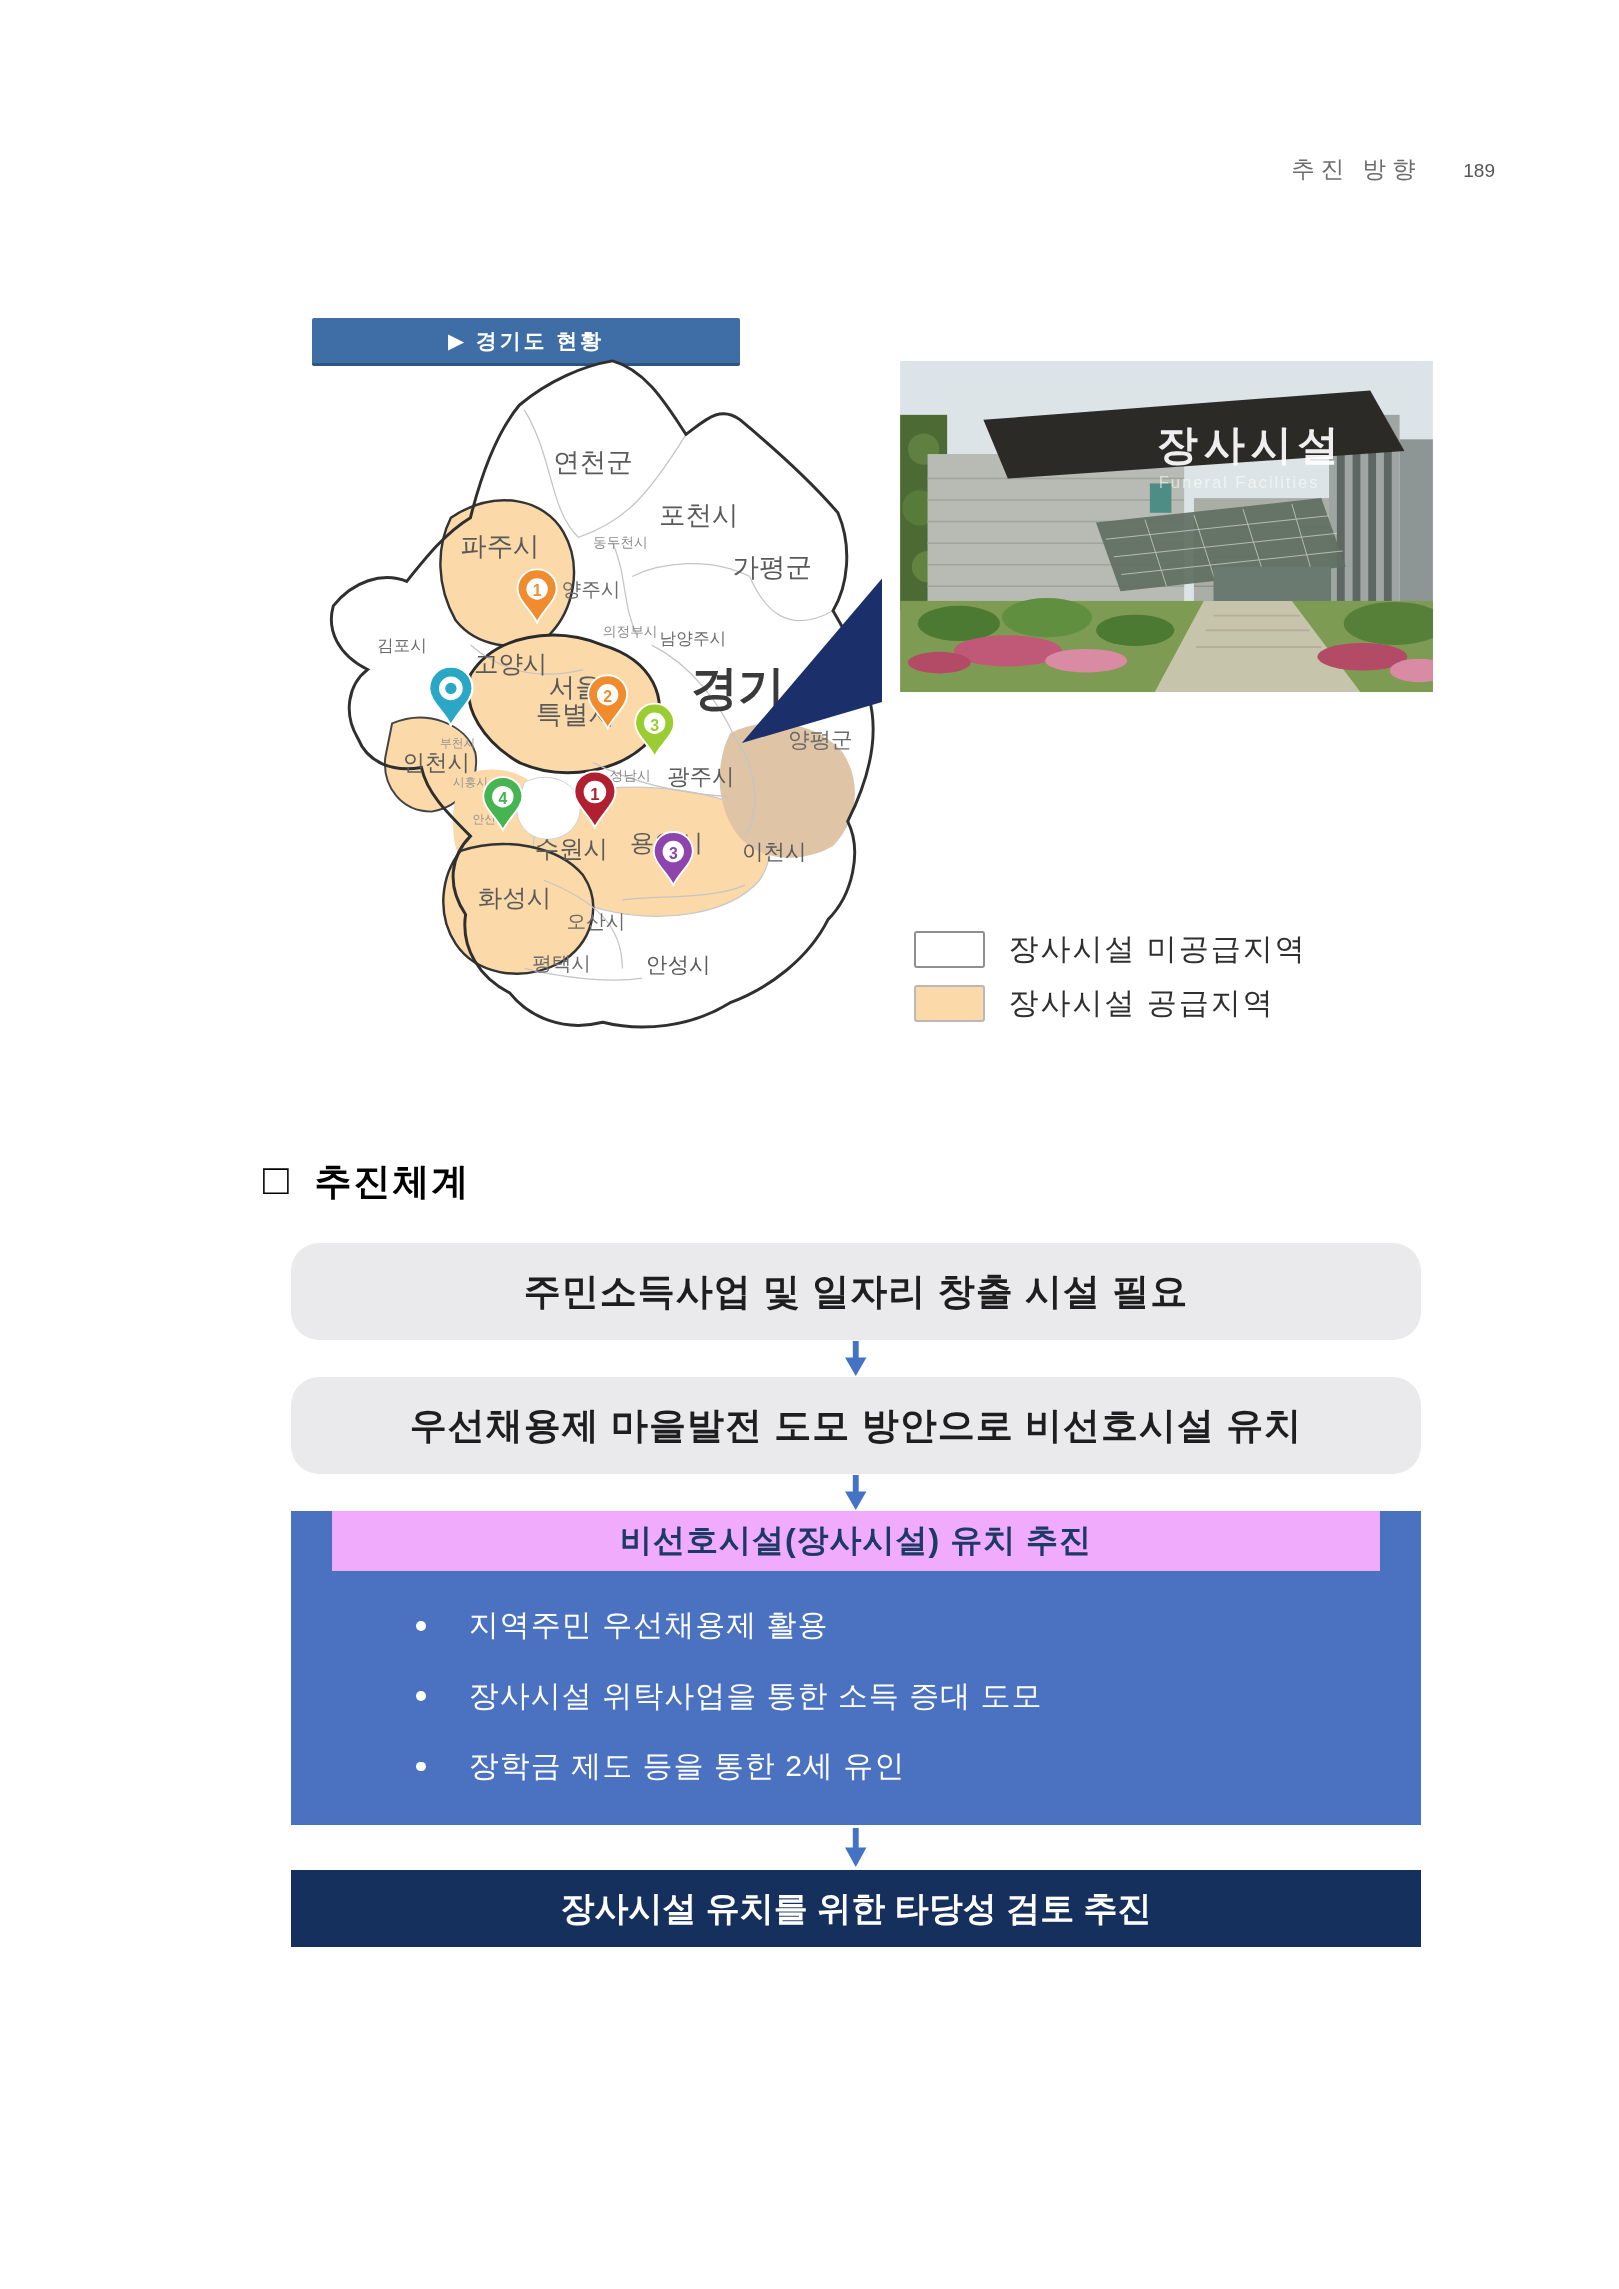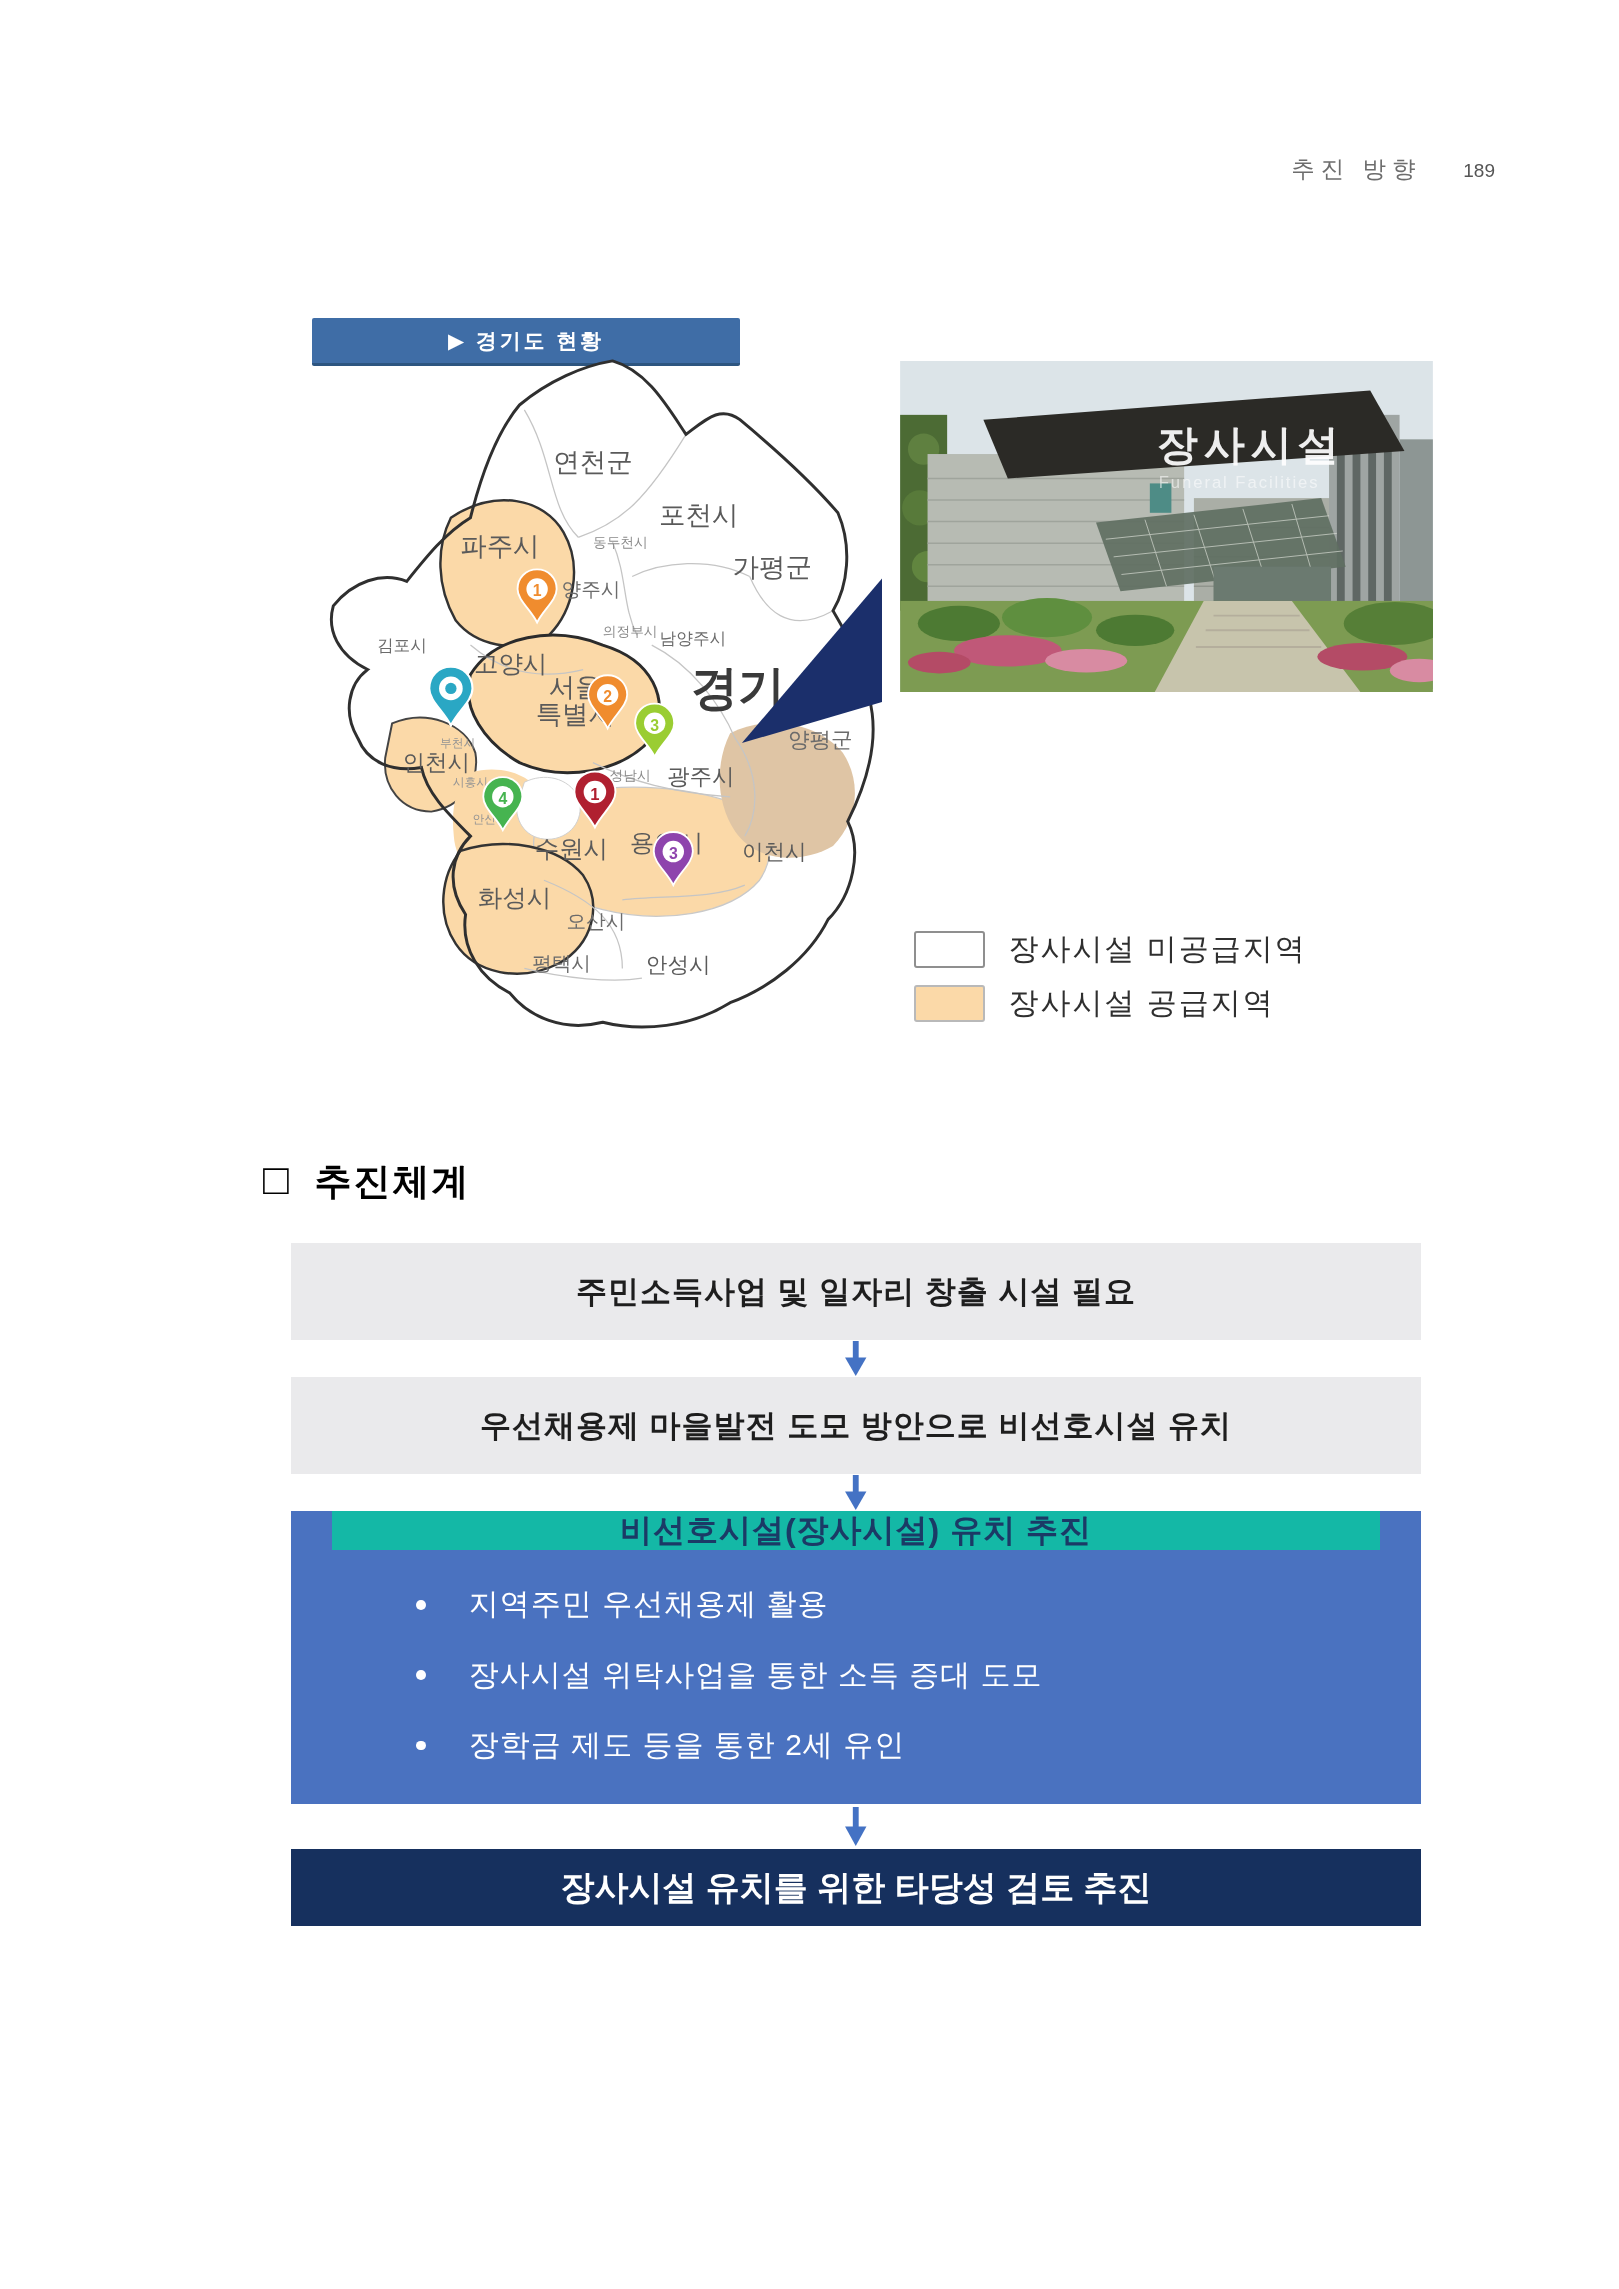--- a/index.html
+++ b/index.html
@@ -26,25 +26,25 @@
   .legend-label{font-size:30px;color:#2f2f2f;letter-spacing:2px;}
 
   
   .section-heading{position:absolute;left:263px;top:1157px;display:flex;align-items:center;gap:25.5px;}
   .section-heading .box{font-size:43px;line-height:43px;color:#000;font-weight:normal;transform:translateY(-2.9px);}
   .section-heading .txt{font-size:37px;font-weight:bold;color:#000;letter-spacing:2px;}
 
   
   .flow{position:absolute;left:291px;top:1243px;width:1130px;}
   .flow-box-gray{height:97px;background:#eaeaec;display:flex;align-items:center;justify-content:center;
-                 font-size:31px;font-weight:bold;color:#1e1e1e;letter-spacing:1px;}
+                 font-size:37px;font-weight:bold;color:#1e1e1e;letter-spacing:1px;border-radius:28px;}
   .flow-arrow{height:37px;display:flex;align-items:center;justify-content:center;}
   .flow-arrow.tall{height:45px;}
   .flow-blue{background:#4a72c0;padding-bottom:23.5px;}
-  .flow-blue-header{margin:0 41px;height:39px;background:#14b8a6;display:flex;align-items:center;justify-content:center;
+  .flow-blue-header{margin:0 41px;height:60px;background:#f0abfc;display:flex;align-items:center;justify-content:center;
                     font-size:32px;font-weight:bold;color:#1b3a66;letter-spacing:1px;}
   .flow-blue ul{list-style:none;margin:19.6px 0 0 0;padding:0;}
   .flow-blue li{display:flex;align-items:center;padding:14.7px 0 14.7px 125px;color:#fff;font-size:30px;letter-spacing:1px;}
   .flow-blue li .dot{width:9.8px;height:9.8px;border-radius:50%;background:#fff;margin-right:43px;flex:none;}
   .flow-navy{height:77px;background:#16305e;display:flex;align-items:center;justify-content:center;
              color:#fff;font-size:34px;font-weight:bold;letter-spacing:0px;}
 </style>
 </head>
 <body>
 

